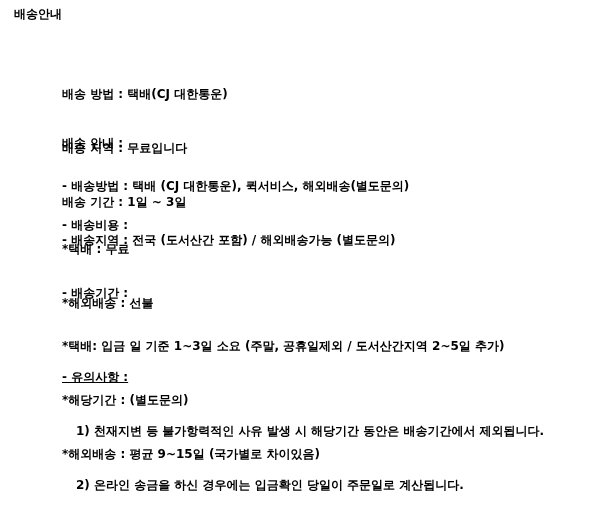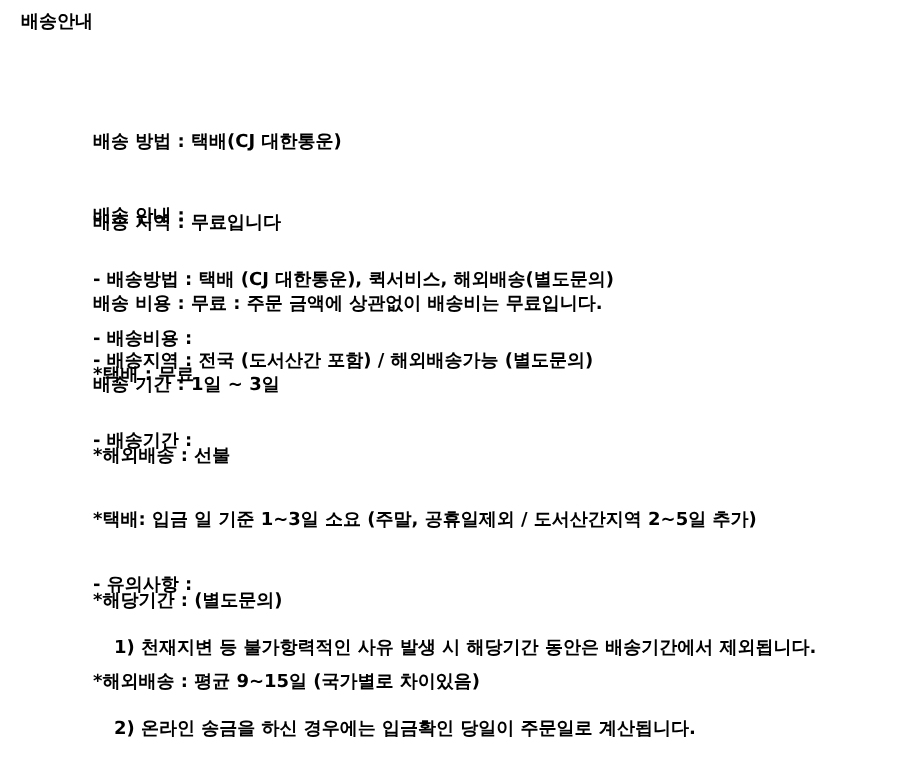--- a/index.html
+++ b/index.html
@@ -38,41 +38,40 @@
     white-space: pre;
     margin-left: 48px;
   }
   .b-summary { top: 49px; }
   .b-info-head { top: 134px; }
   .b-info-list { top: 141px; }
   .b-fee-head { top: 216px; }
   .b-fee-list { top: 204px; }
   .b-period-head { top: 284px; }
   .b-period-list { top: 301px; }
-  .b-notice-head { top: 380px; }
+  .b-notice-head { top: 368px; text-decoration: underline; }
   .b-notice-list {
     top: 386px;
     left: 28px;
   }
   .line {
     display: block;
     white-space: pre;
   }
 </style>
 </head>
 <body>
 
 <div class="page">
 
   <div class="title">배송안내</div>
 
   <div class="block b-summary">
     <span class="line">배송 방법 : 택배(CJ 대한통운)</span>
     <span class="line">배송 지역 : 무료입니다</span>
-    <span class="line">배송 비용 : 무료 : 주문 금액에 상관없이 배송비는 무료입니다.</span>
     <span class="line">배송 기간 : 1일 ~ 3일</span>
   </div>
 
   <div class="block b-info-head">배송 안내 :</div>
 
   <div class="block b-info-list">
     <span class="line">- 배송방법 : 택배 (CJ 대한통운), 퀵서비스, 해외배송(별도문의)</span>
     <span class="line">- 배송지역 : 전국 (도서산간 포함) / 해외배송가능 (별도문의)</span>
   </div>
 

